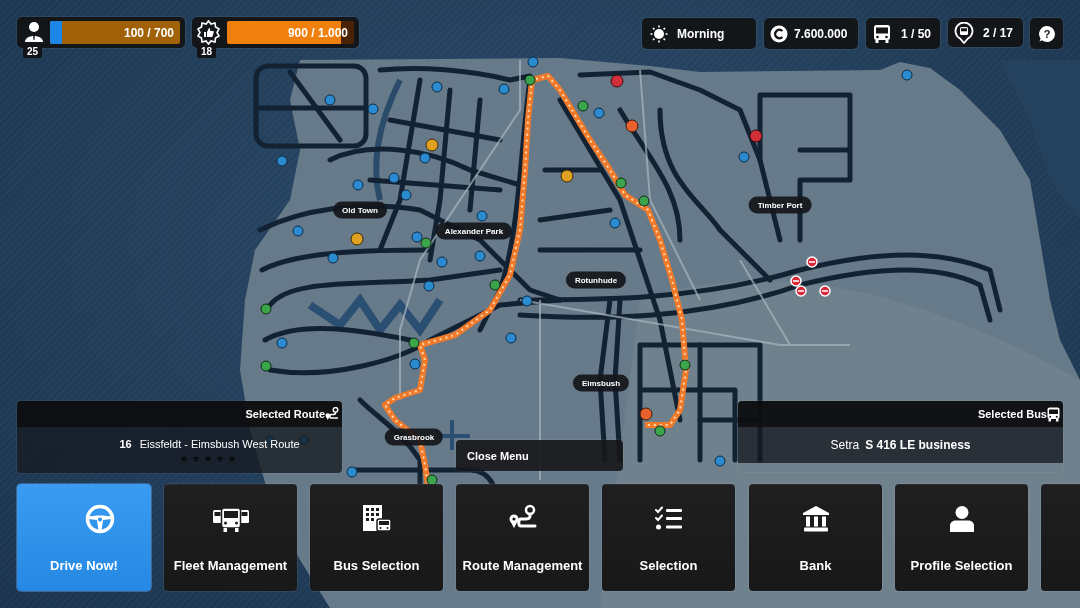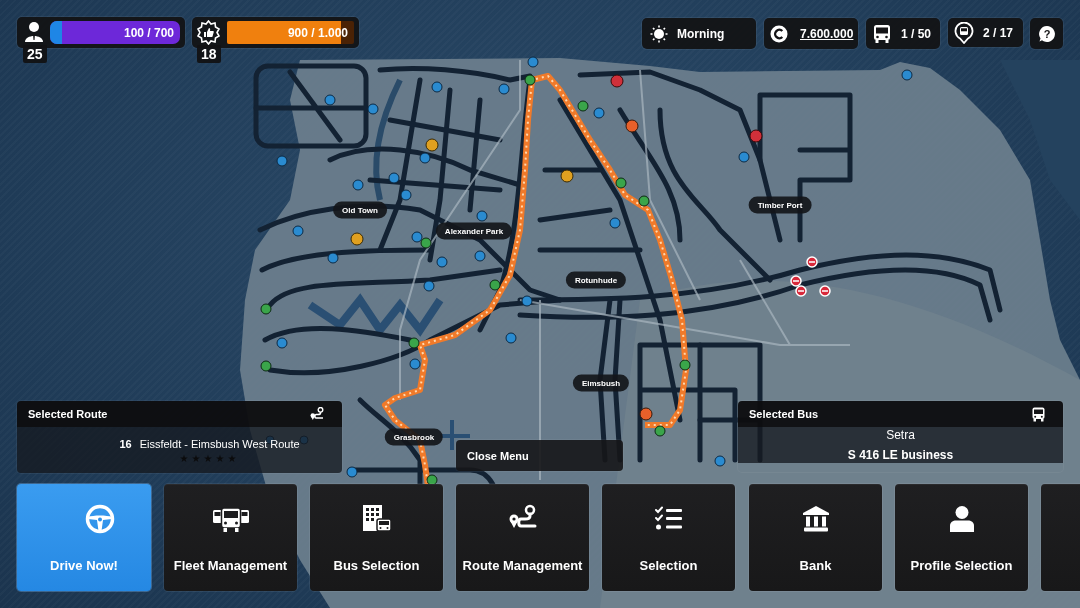--- a/index.html
+++ b/index.html
@@ -46,38 +46,38 @@
   }
   .bar-fill { position: absolute; left: 0; top: 0; bottom: 0; }
   .bar-text {
     position: absolute; right: 6px; top: 50%;
     transform: translateY(-50%);
     font-size: 12px; font-weight: bold; color: #fff;
   }
   .level-badge {
     position: absolute;
     background: rgba(18,18,20,0.95);
-    font-size: 14px; font-weight: bold;
+    font-size: 10px; font-weight: bold;
     padding: 1px 4px; border-radius: 2px;
     text-align: center;
   }
   .hud-text { font-size: 12px; font-weight: bold; color: #fff; }
 
   
   .panel {
     position: absolute;
     border-radius: 4px;
     overflow: hidden;
     box-shadow: 0 0 0 1px rgba(255,255,255,0.05);
   }
   .panel-header {
     height: 26px;
     background: rgba(14,14,16,0.96);
-    display: flex; align-items: center; justify-content: space-between;
-    padding: 0 18px 0 11px;
+    display: flex; align-items: center; justify-content: flex-end;
+    padding: 0 3px 0 11px;
     font-size: 11px; font-weight: bold;
   }
   .panel-body {
     background: rgba(22,26,32,0.78);
     display: flex; flex-direction: column; align-items: center; justify-content: center;
   }
 
   
   .tile {
     position: absolute;
@@ -239,21 +239,21 @@
   </div>
 
 <div class="hud-box" style="left:17px;top:17px;width:168px;height:31px;">
   <span style="position:absolute;left:6px;top:4px;width:22px;height:22px;">
     <svg width="22" height="22" viewBox="0 0 22 22">
         <circle cx="11" cy="6" r="5" fill="#fff"></circle>
         <path d="M2 21 C2 13 20 13 20 21 Z" fill="#fff"></path>
         <path d="M10 13 L12 13 L11.5 19 L10.5 19 Z" fill="#141416"></path>
       </svg>
   </span>
-  <div class="bar-track" style="left: 33px; background: #6d28d9; border-radius: 7px;">
+  <div class="bar-track" style="left: 33px; background: #a16207;">
     <div class="bar-fill" style="width: 9%; background: rgb(30, 134, 230);"></div>
     <span class="bar-text">100 / 700</span>
   </div>
 </div>
 <div class="level-badge" style="left:23px;top:45px;">25</div>
 
 <div class="hud-box" style="left:192px;top:17px;width:167px;height:31px;">
   <span style="position:absolute;left:4px;top:3px;width:25px;height:25px;">
     <svg width="25" height="25" viewBox="0 0 25 25">
         <polygon points="12.5,1 15,4 19,3 19.5,7 23,9 21,12.5 23,16 19.5,18 19,22 15,21 12.5,24 10,21 6,22 5.5,18 2,16 4,12.5 2,9 5.5,7 6,3 10,4" fill="none" stroke="#fff" stroke-width="1.6"></polygon>
@@ -279,21 +279,21 @@
   <span class="hud-text" style="margin-left:9px;">Morning</span>
 </div>
 
 <div class="hud-box" style="left:764px;top:18px;width:94px;height:31px;">
   <span style="margin-left:6px;width:18px;height:18px;">
     <svg width="18" height="18" viewBox="0 0 18 18">
         <circle cx="9" cy="9" r="8.5" fill="#fff"></circle>
         <path d="M12.3 6 A4.2 4.2 0 1 0 12.3 12" stroke="#141416" stroke-width="2.4" fill="none"></path>
       </svg>
   </span>
-  <span class="hud-text" style="margin-left:12px;text-decoration:underline;">7.600.000</span>
+  <span class="hud-text" style="margin-left:6px;">7.600.000</span>
 </div>
 
 <div class="hud-box" style="left:866px;top:18px;width:74px;height:31px;">
   <span style="margin-left:7px;width:18px;height:20px;">
     <svg width="18" height="20" viewBox="0 0 18 20">
         <rect x="1" y="1" width="16" height="15" rx="2.5" fill="#fff"></rect>
         <rect x="3" y="3.5" width="12" height="6" fill="#141416"></rect>
         <circle cx="4.5" cy="13" r="1.3" fill="#141416"></circle>
         <circle cx="13.5" cy="13" r="1.3" fill="#141416"></circle>
         <rect x="2.5" y="16" width="3" height="3" fill="#fff"></rect>
@@ -355,21 +355,21 @@
       <svg width="13" height="15" viewBox="0 0 13 15">
           <rect x="0.5" y="0.5" width="12" height="11.5" rx="2" fill="#fff"></rect>
           <rect x="2" y="2.5" width="9" height="4.5" fill="#141416"></rect>
           <circle cx="3.2" cy="9.7" r="1" fill="#141416"></circle>
           <circle cx="9.8" cy="9.7" r="1" fill="#141416"></circle>
           <rect x="1.5" y="12" width="2.5" height="2.5" fill="#fff"></rect>
           <rect x="9" y="12" width="2.5" height="2.5" fill="#fff"></rect>
         </svg>
     </span>
   </div>
-  <div class="panel-body" style="height:36px;flex-direction:column;gap:6px;font-size:12px;">
+  <div class="panel-body" style="height:36px;flex-direction:row;gap:6px;font-size:12px;">
     <span>Setra</span>
     <span style="font-weight:bold;">S 416 LE business</span>
   </div>
 </div>
 
 <div class="tile primary" style="left:17px;width:134px;padding-left:32px;">
   <div class="tile-icon">
       <span>
     <svg width="30" height="30" viewBox="0 0 30 30">
           <circle cx="15" cy="15" r="12.5" fill="none" stroke="#fff" stroke-width="3.5"></circle>

